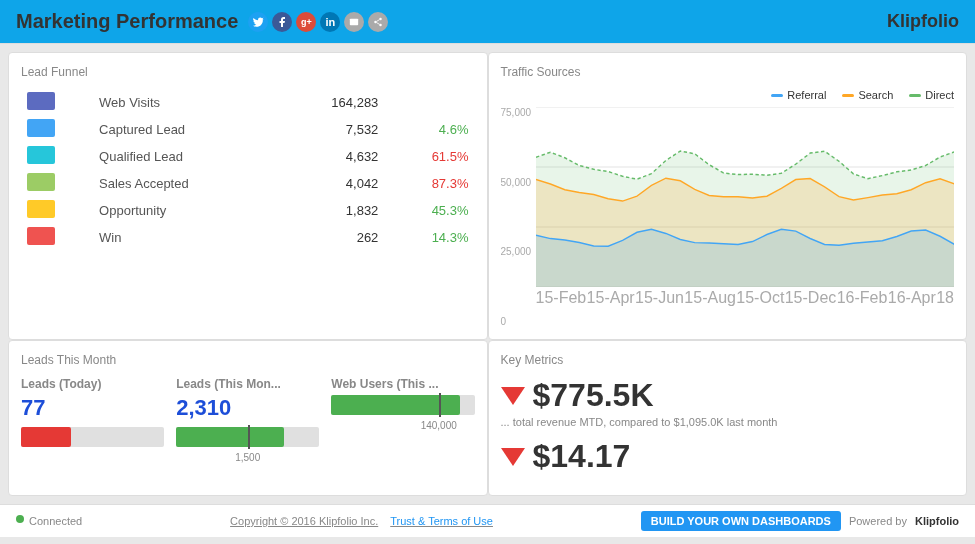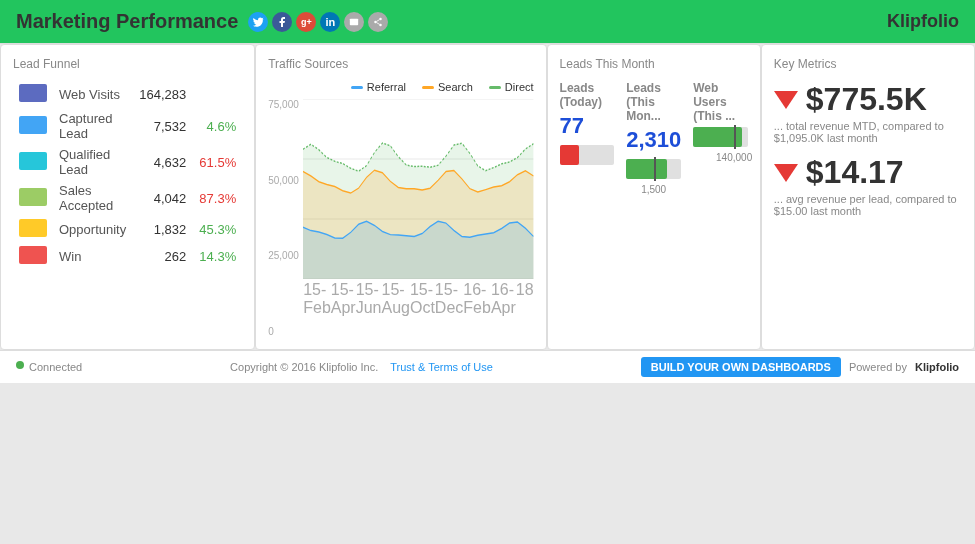--- a/index.html
+++ b/index.html
@@ -5,21 +5,21 @@
     * { box-sizing: border-box; margin: 0; padding: 0; }
     body {
       font-family: Arial, sans-serif;
       background: #e8e8e8;
       width: 975px;
       min-height: 544px;
       font-size: 13px;
       color: #333;
     }
     .header {
-      background: #22c55e;
+      background: #0ea5e9;
       padding: 10px 16px;
       display: flex;
       align-items: center;
       justify-content: space-between;
       border-bottom: 1px solid #ddd;
     }
     .header-left {
       display: flex;
       align-items: center;
       gap: 10px;
@@ -44,23 +44,23 @@
       font-size: 11px;
       font-weight: bold;
       color: white;
     }
     .logo {
       font-size: 18px;
       font-weight: bold;
       color: #333;
     }
     .main-content {
-      padding: 0;
+      padding: 8px;
       display: grid;
-      grid-template-columns: 1fr 1fr 1fr 1fr;
+      grid-template-columns: 1fr 1fr;
       grid-template-rows: auto auto;
       gap: 0;
     }
     .card {
       background: #fff;
       border: 1px solid #ddd;
       border-radius: 4px;
       padding: 12px;
     }
     .card-title {
@@ -205,21 +205,21 @@
       display: flex;
       align-items: flex-start;
       gap: 5px;
     }
     .green-dot {
       width: 8px;
       height: 8px;
       background: #4caf50;
       border-radius: 50%;
     }
-    .footer-center { display: flex; gap: 12px; align-items: flex-end; }
+    .footer-center { display: flex; gap: 12px; align-items: flex-end; text-decoration: underline; }
     .footer-right { display: flex; align-items: center; gap: 8px; }
     .build-btn {
       background: #2196f3;
       color: white;
       border: none;
       padding: 4px 10px;
       border-radius: 3px;
       font-size: 11px;
       font-weight: bold;
       cursor: pointer;
@@ -442,21 +442,20 @@
       <div class="arrow-down"></div>
       <span>$775.5K</span>
     </div>
     <div class="metric-desc">... total revenue MTD, compared to $1,095.0K last month</div>
   </div>
         <div class="metric-big">
     <div class="metric-big-value">
       <div class="arrow-down"></div>
       <span>$14.17</span>
     </div>
-    <div class="metric-desc">... avg revenue per lead, compared to $15.00 last month</div>
   </div>
       </div>
   </div>
 
 </div>
 
 <div class="footer">
   <div class="connected-badge">
     <div class="green-dot"></div>
     <span>Connected</span>

